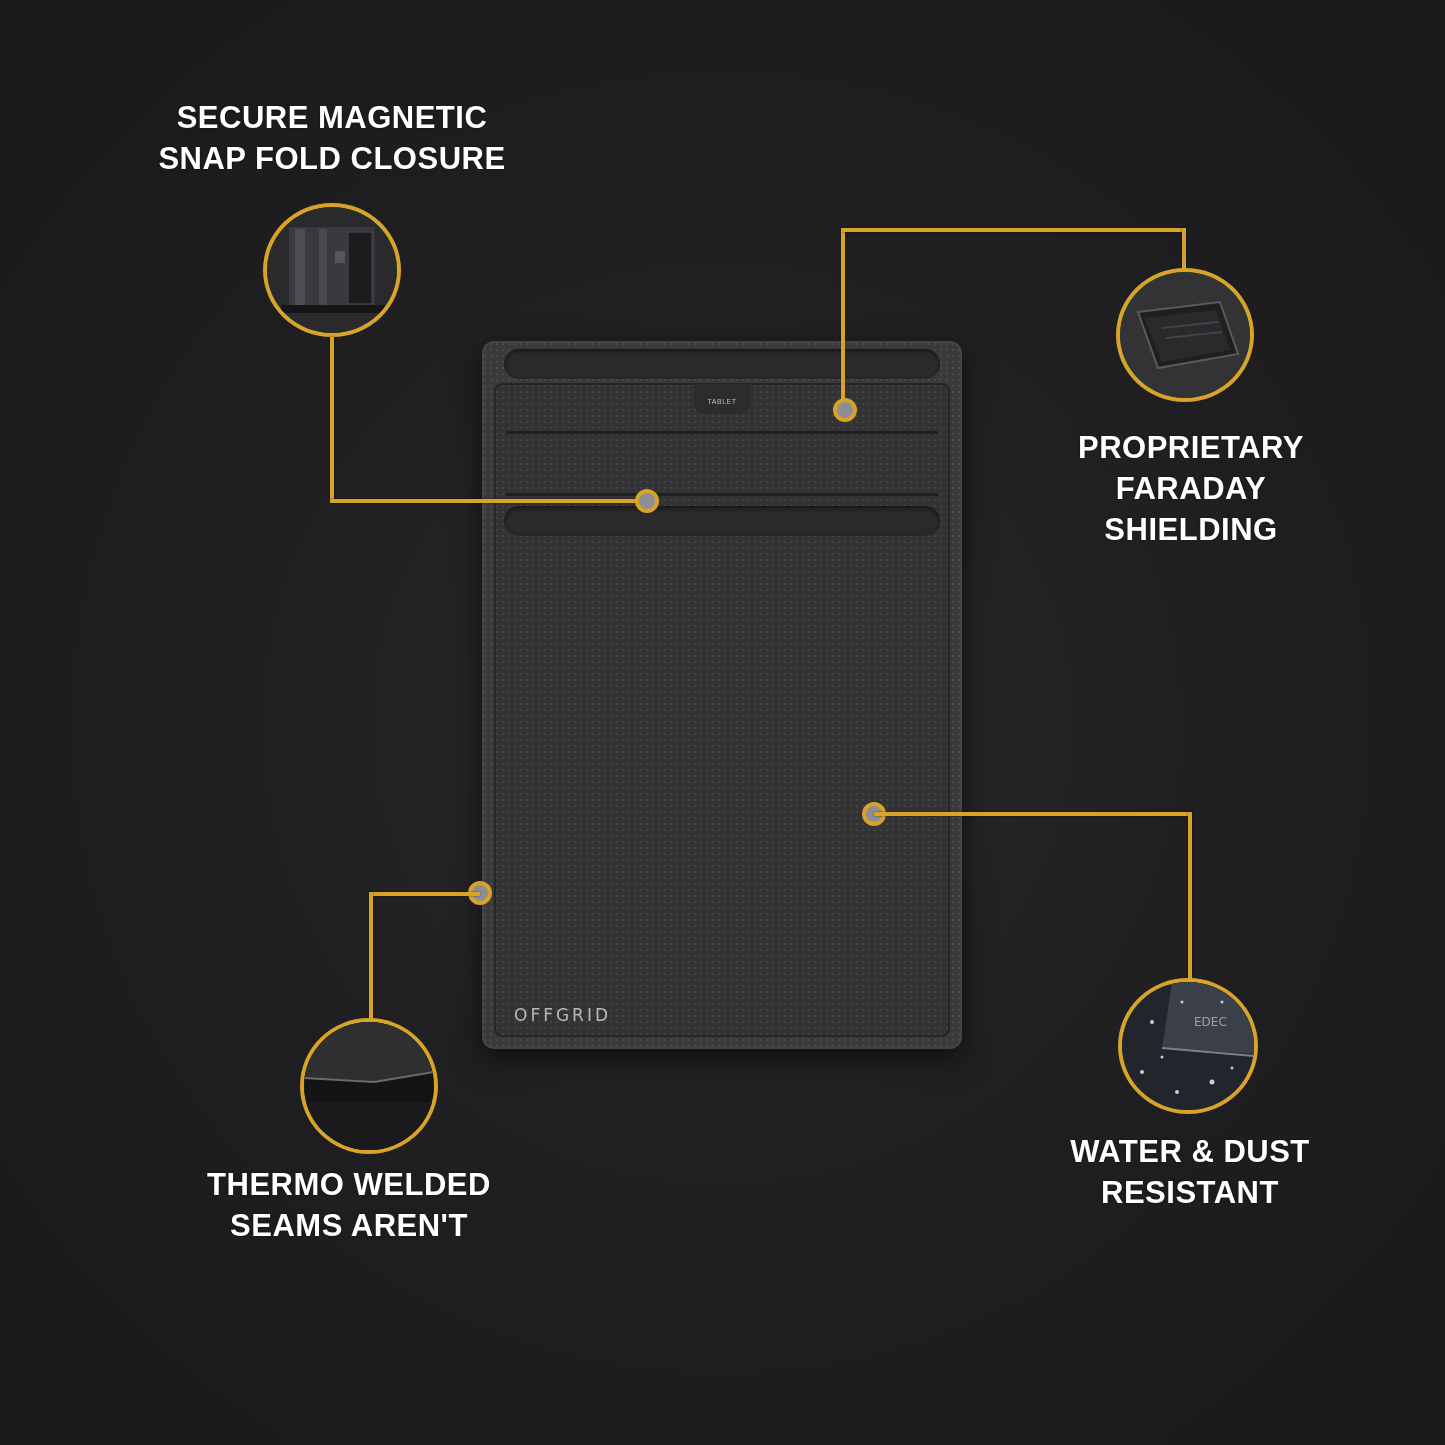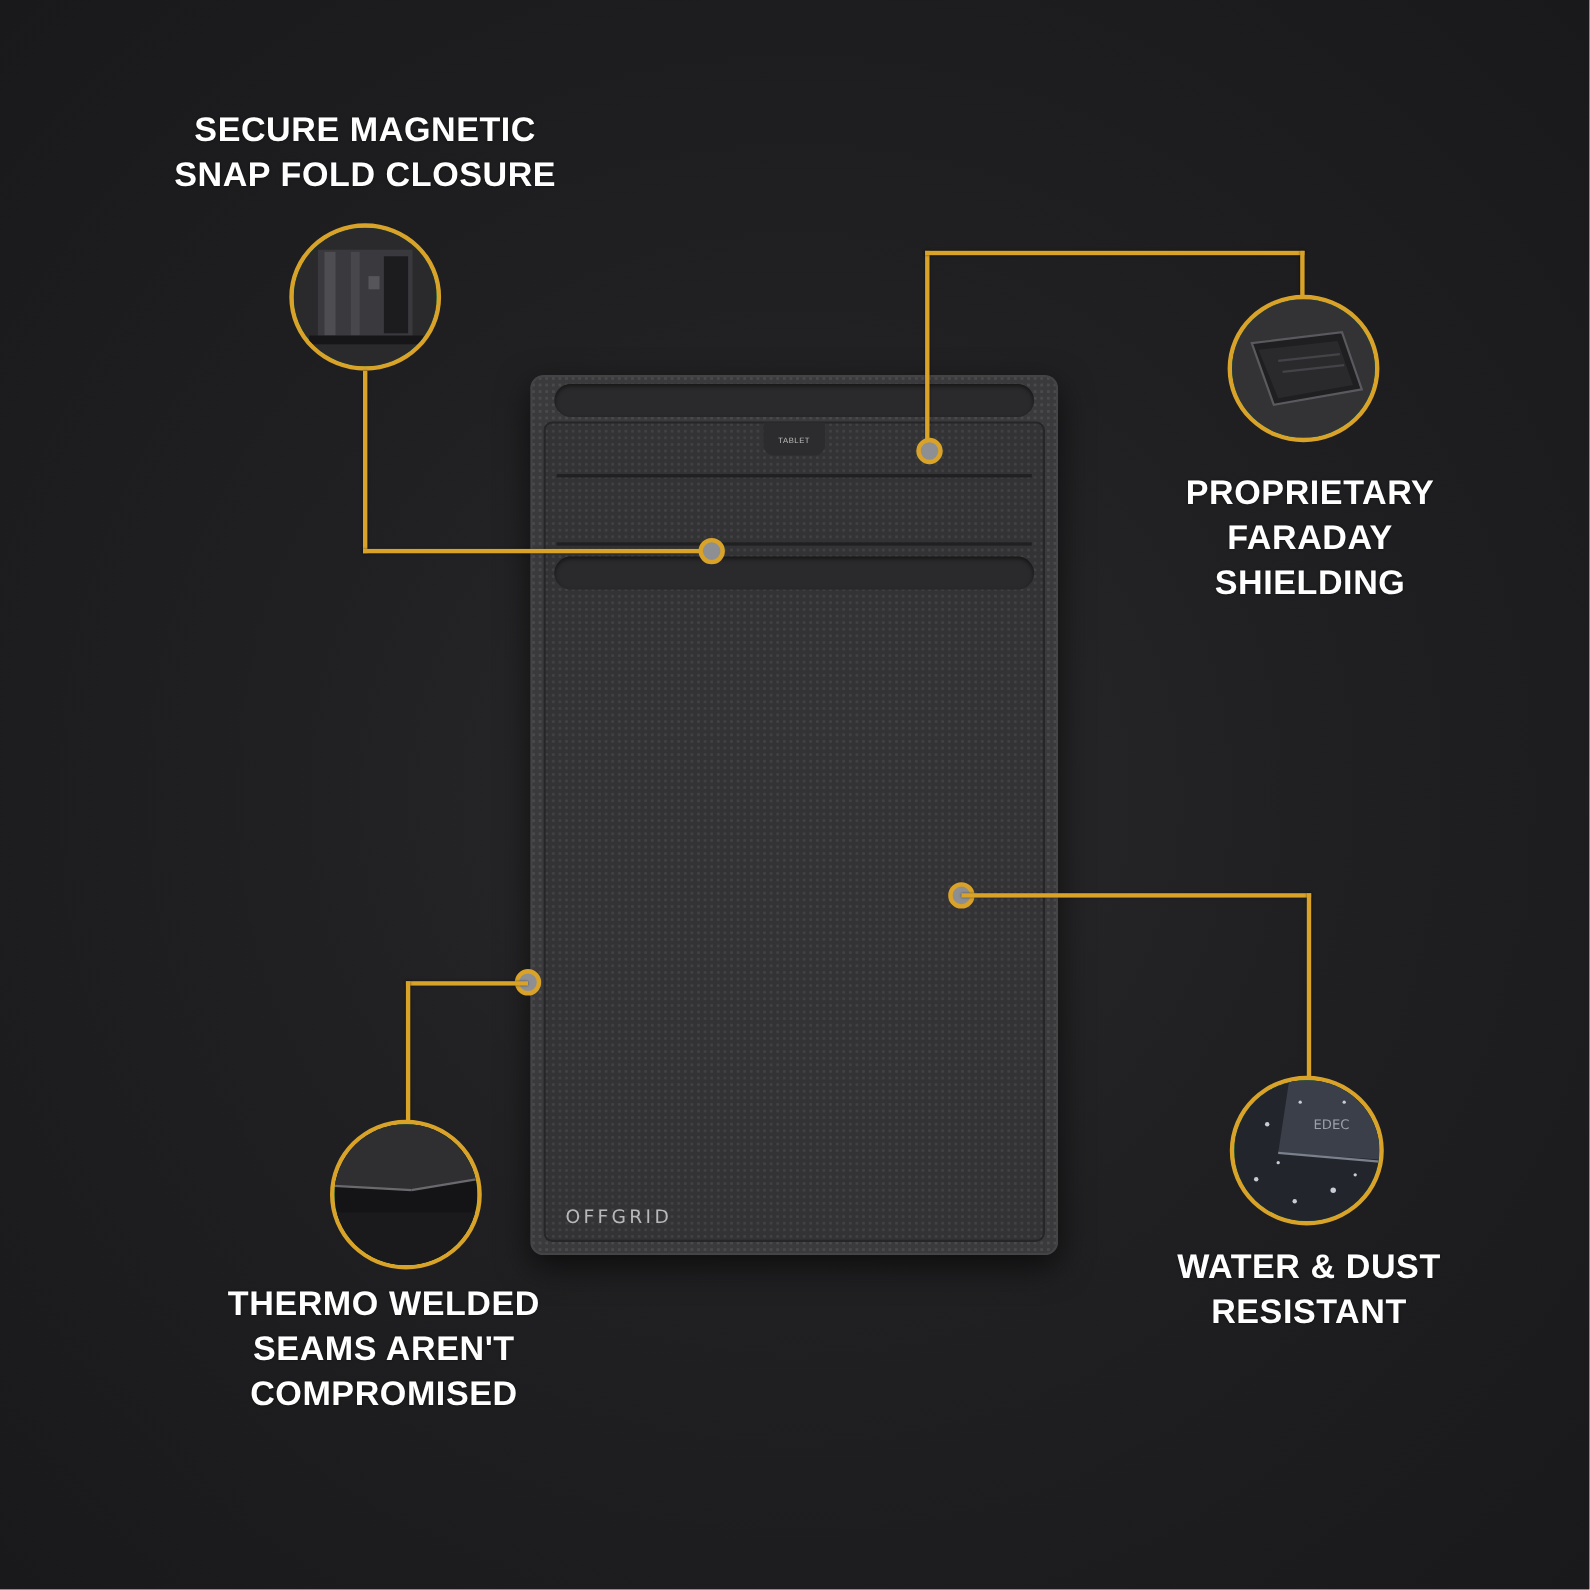--- a/index.html
+++ b/index.html
@@ -19,21 +19,21 @@
     position:absolute; width:24px; height:24px; border-radius:50%;
     background:#8e8f93; border:4px solid #d9a32a; box-sizing:border-box;
     margin-left:-12px; margin-top:-12px;
   }
   .thumb {
     position:absolute; border-radius:50%; border:4px solid #d9a32a; box-sizing:border-box;
     overflow:hidden; background:#15803d;
   }
   
   .pouch {
-    position:absolute; left:482px; top:341px; width:480px; height:800px;
+    position:absolute; left:482px; top:341px; width:480px; height:708px;
     border-radius:12px; background-color:#3a3a3c;
     background-image: radial-gradient(circle, #4a4a4d 1.2px, transparent 1.6px);
     background-size:6px 6px;
     box-shadow: 0 10px 30px rgba(0,0,0,0.6), inset 0 0 0 2px #444447;
   }
   .pouch-inner {
     position:absolute; left:12px; top:42px; right:12px; bottom:12px;
     border-radius:8px; background-color:#333335;
     background-image: radial-gradient(circle, #424245 1.1px, transparent 1.5px);
     background-size:6px 6px;
@@ -114,21 +114,20 @@
     <rect width="130" height="128" fill="#141416"></rect>
     <polygon points="0,0 130,0 130,50 70,60 0,56" fill="#2f2f32"></polygon>
     <line x1="0" y1="56" x2="70" y2="60" stroke="#6a6a6e" stroke-width="2"></line>
     <line x1="70" y1="60" x2="130" y2="50" stroke="#6a6a6e" stroke-width="2"></line>
     <rect x="0" y="80" width="130" height="48" fill="#1a1a1c"></rect>
   </svg>
 </div>
 <div class="label" style="left:188px; top:1164px; width:322px;">
   <span>THERMO WELDED</span>
   <span>SEAMS AREN'T</span>
-  <span>COMPROMISED</span>
 </div>
 
 <div class="dot" style="left:874px; top:814px;"></div>
 <div class="line" style="left:874px; top:812px; width:318px; height:4px;"></div>
 <div class="line" style="left:1188px; top:812px; width:4px; height:170px;"></div>
 <div class="thumb" style="left:1118px; top:978px; width:140px; height:136px;">
   <svg width="132" height="128" viewBox="0 0 132 128">
     <rect width="132" height="128" fill="#22252c"></rect>
     <polygon points="50,0 132,0 132,72 40,66" fill="#3a3f4a"></polygon>
     <line x1="40" y1="66" x2="132" y2="74" stroke="#7a808c" stroke-width="2"></line>

